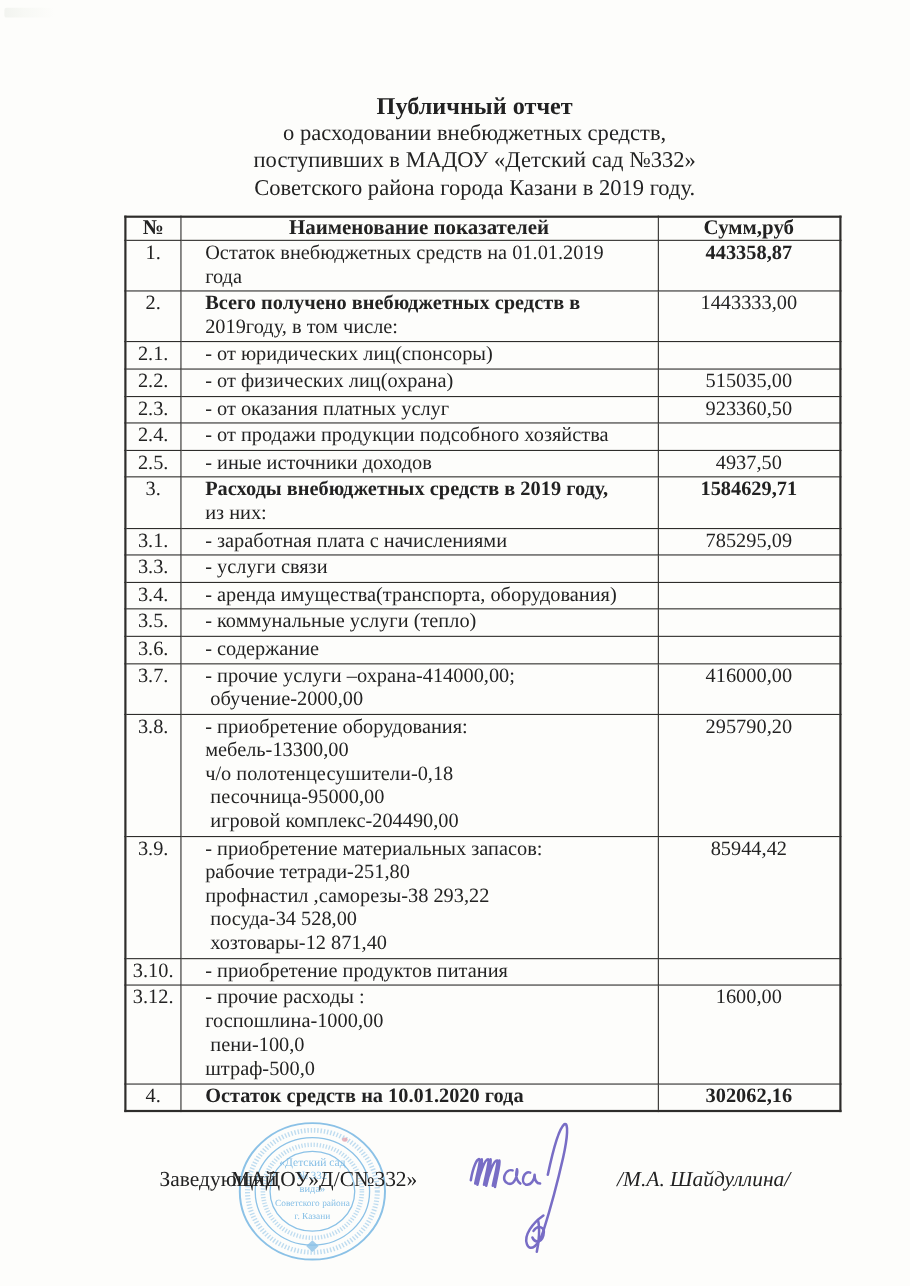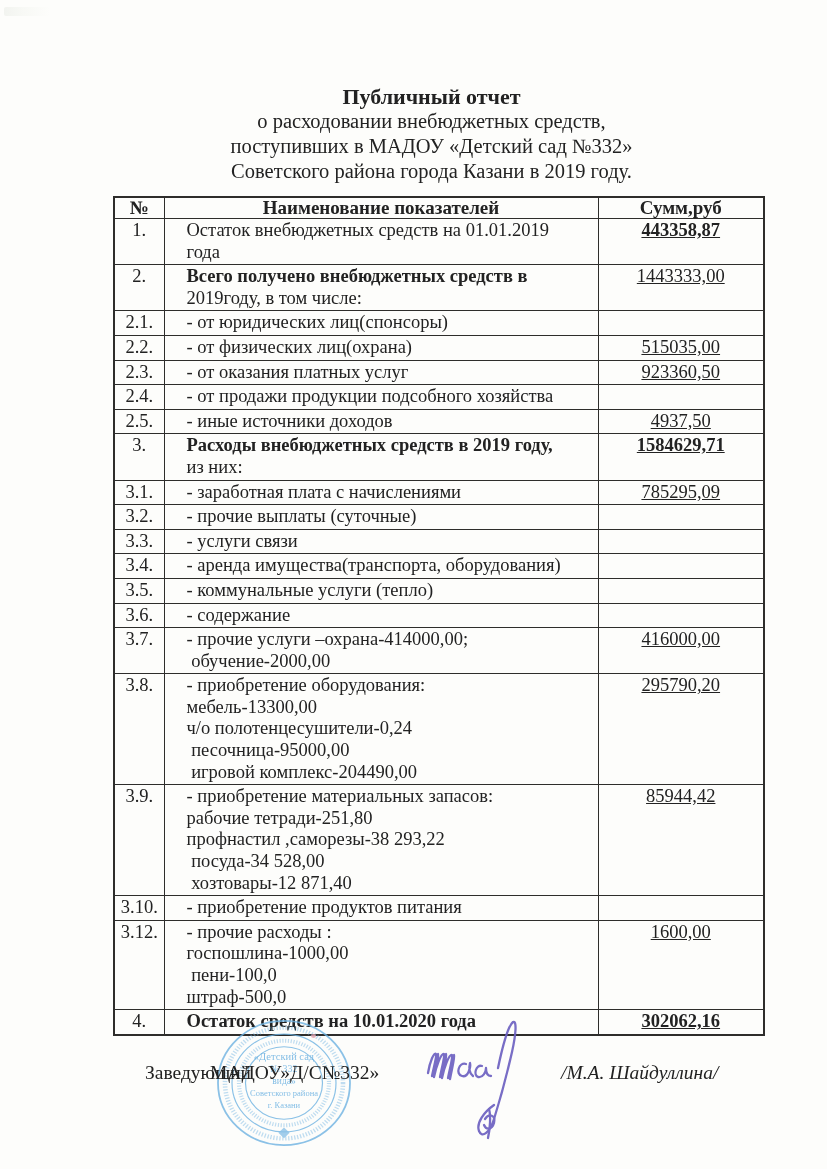--- a/index.html
+++ b/index.html
@@ -25,21 +25,21 @@
     position:absolute;left:113px;top:196px;width:650px;
     border-collapse:collapse;table-layout:fixed;
     font-size:18.5px;
   }
   table.report th,table.report td{border:1.6px solid #2e2d2b;}
   table.report{border:2px solid #2e2d2b;}
   th{font-size:19px;font-weight:bold;line-height:20px;padding:0 2px;text-align:center;}
   td.c-num{text-align:center;vertical-align:top;line-height:21.6px;padding:1px 0;}
   td.c-name{vertical-align:top;padding:1px 22px;}
   td.c-name .line{line-height:21.6px;white-space:pre-wrap;}
-  td.c-val{text-align:center;vertical-align:top;line-height:21.6px;padding:1px 4px;text-decoration:underline;}
+  td.c-val{text-align:center;vertical-align:top;line-height:21.6px;padding:1px 4px;}
   .b{font-weight:bold;}
   
   .f-text{position:absolute;top:1061px;font-size:19.5px;line-height:24px;white-space:nowrap;}
   .f-role{left:113px;margin-left:32px;}
   .f-org{left:210px;}
   .f-name{left:561px;font-style:italic;}
   
   .stamp{position:absolute;left:214px;top:1017px;width:140px;height:132px;}
   .sig{position:absolute;left:418px;top:1015px;width:125px;height:135px;}
   .ink-dot{position:absolute;left:311px;top:1034px;width:5px;height:4px;
@@ -132,27 +132,20 @@
           <td class="c-val b">1584629,71</td>
         </tr>
         <tr>
           <td class="c-num">3.1.</td>
           <td class="c-name">
             <div class="line">- заработная плата с начислениями</div>
           </td>
           <td class="c-val">785295,09</td>
         </tr>
         <tr>
-          <td class="c-num">3.2.</td>
-          <td class="c-name">
-            <div class="line">- прочие выплаты (суточные)</div>
-          </td>
-          <td class="c-val"></td>
-        </tr>
-        <tr>
           <td class="c-num">3.3.</td>
           <td class="c-name">
             <div class="line">- услуги связи</div>
           </td>
           <td class="c-val"></td>
         </tr>
         <tr>
           <td class="c-num">3.4.</td>
           <td class="c-name">
             <div class="line">- аренда имущества(транспорта, оборудования)</div>
@@ -179,21 +172,21 @@
             <div class="line">- прочие услуги –охрана-414000,00;</div>
             <div class="line"> обучение-2000,00</div>
           </td>
           <td class="c-val">416000,00</td>
         </tr>
         <tr>
           <td class="c-num">3.8.</td>
           <td class="c-name">
             <div class="line">- приобретение оборудования:</div>
             <div class="line">мебель-13300,00</div>
-            <div class="line">ч/о полотенцесушители-0,24</div>
+            <div class="line">ч/о полотенцесушители-0,18</div>
             <div class="line"> песочница-95000,00</div>
             <div class="line"> игровой комплекс-204490,00</div>
           </td>
           <td class="c-val">295790,20</td>
         </tr>
         <tr>
           <td class="c-num">3.9.</td>
           <td class="c-name">
             <div class="line">- приобретение материальных запасов:</div>
             <div class="line">рабочие тетради-251,80</div>

